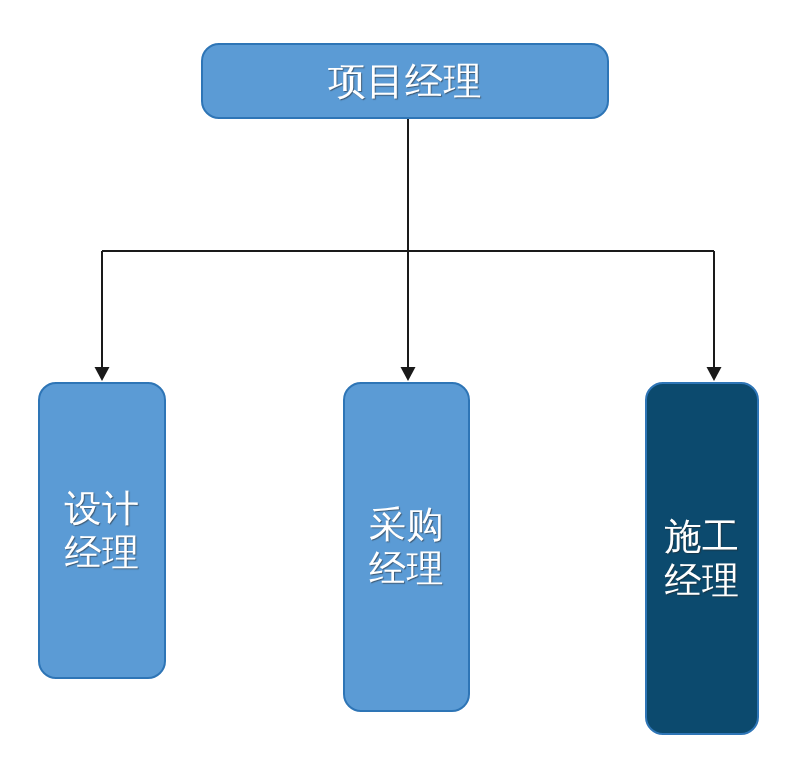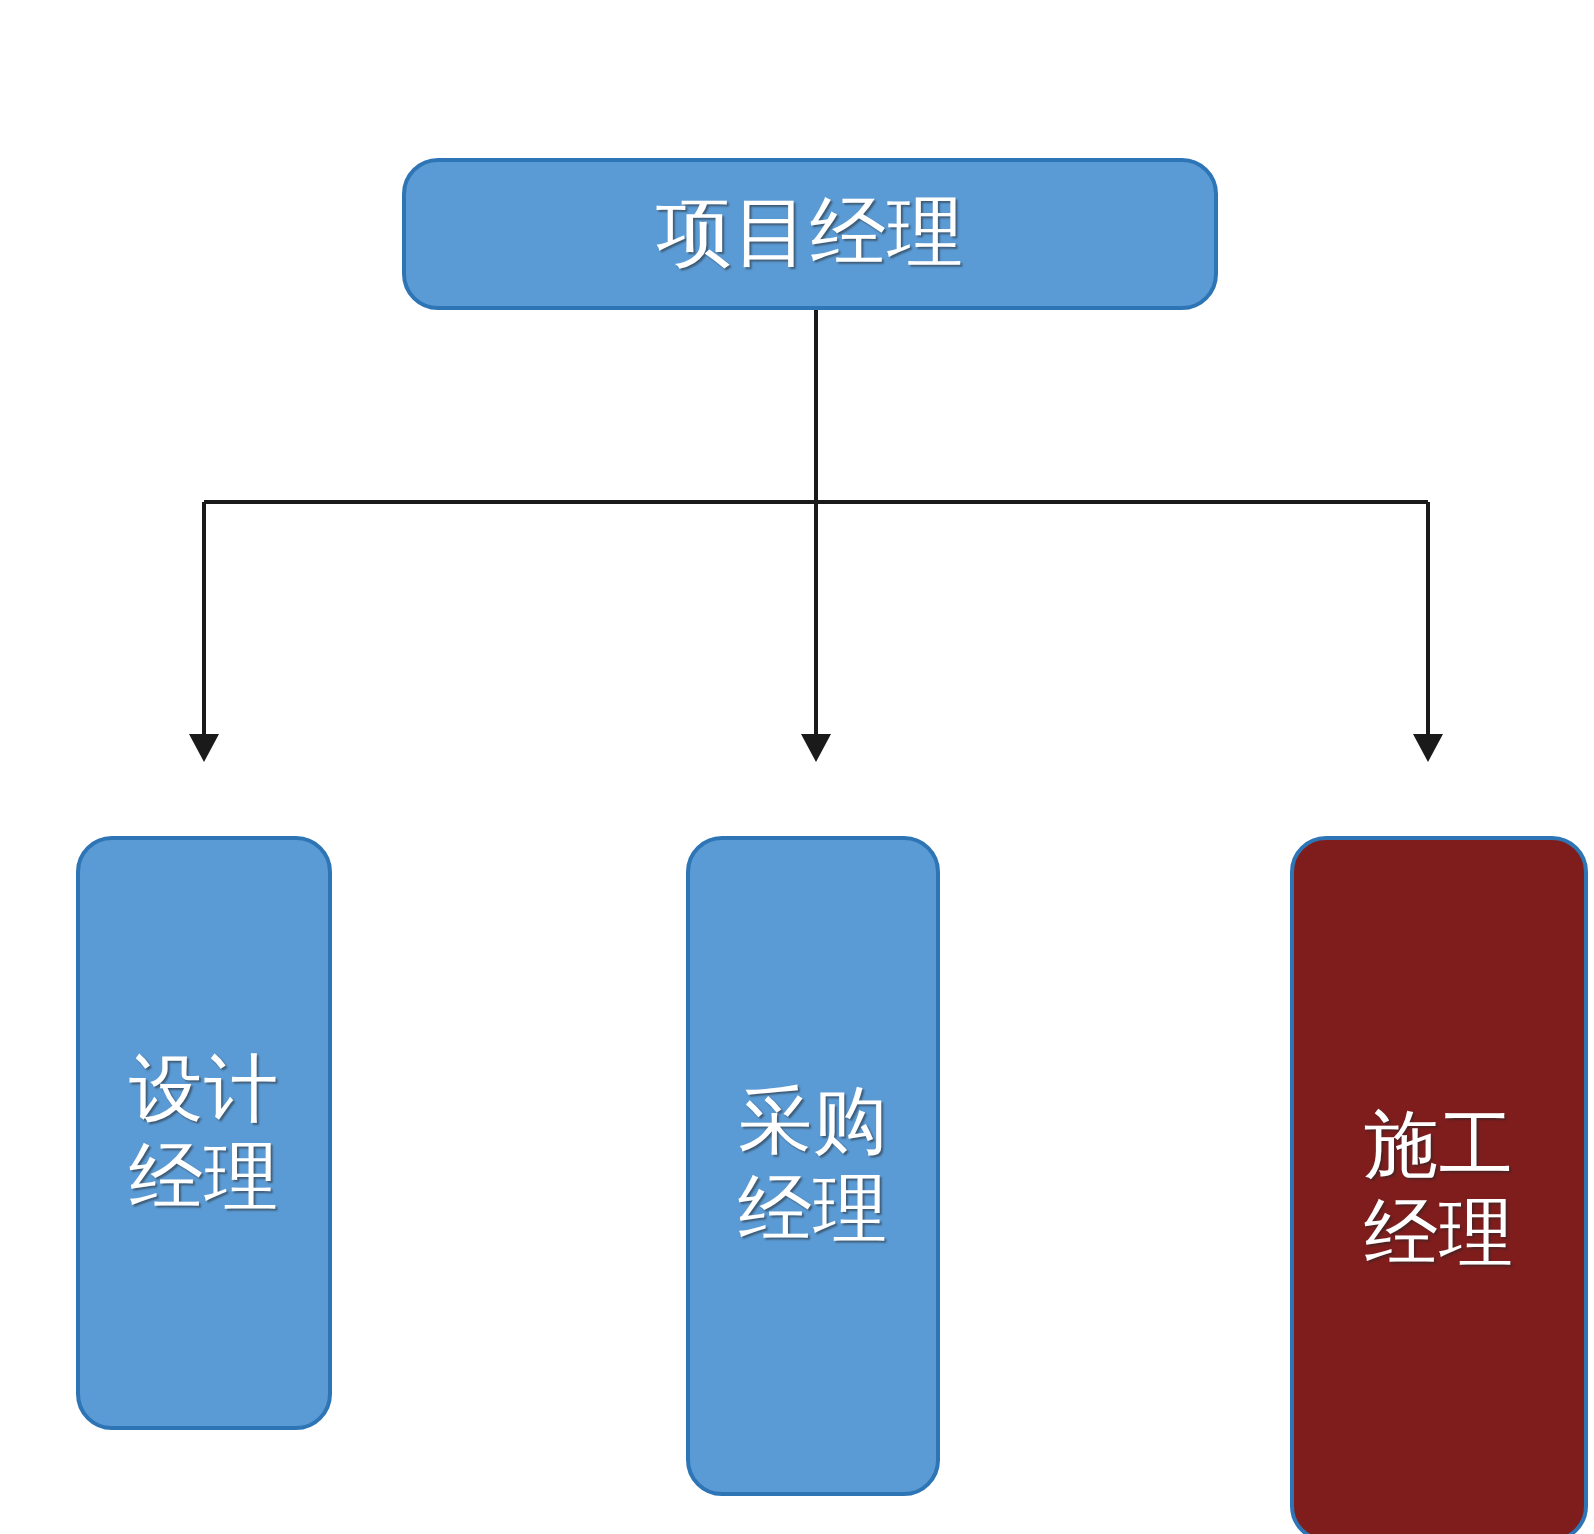--- a/index.html
+++ b/index.html
@@ -30,21 +30,20 @@
   .node-box {
     position: absolute;
     box-sizing: border-box;
     display: flex;
     align-items: center;
     justify-content: center;
     text-align: center;
     border-style: solid;
     border-width: 2px;
     overflow: hidden;
-    margin-top: 36px;
   }
   .node-label {
     color: #ffffff;
     font-family: "Liberation Sans", sans-serif;
     font-weight: 400;
     line-height: 1.18;
     letter-spacing: 0.5px;
     text-shadow: 1px 1px 1px rgba(40, 40, 40, 0.55);
     white-space: pre-line;
   }
@@ -80,18 +79,18 @@
   <div class="node-box child-node" style="left: 38px; top: 382px; width: 128px; height: 297px; background: rgb(91, 155, 213); border-color: rgb(46, 117, 182); border-radius: 18px;">
     <span class="node-label" style="color: rgb(255, 255, 255);">设计
 经理</span>
   </div>
 
   <div class="node-box child-node" style="left: 343px; top: 382px; width: 127px; height: 330px; background: rgb(91, 155, 213); border-color: rgb(46, 117, 182); border-radius: 18px;">
     <span class="node-label" style="color: rgb(255, 255, 255);">采购
 经理</span>
   </div>
 
-  <div class="node-box child-node" style="left: 645px; top: 382px; width: 149px; height: 353px; background: #7f1d1d; border-color: rgb(46, 117, 182); border-radius: 18px;">
+  <div class="node-box child-node" style="left: 645px; top: 382px; width: 114px; height: 353px; background: #0c4a6e; border-color: rgb(46, 117, 182); border-radius: 18px;">
     <span class="node-label" style="color: rgb(255, 255, 255);">施工
 经理</span>
   </div>
 
 </div>
 
 </body></html>

